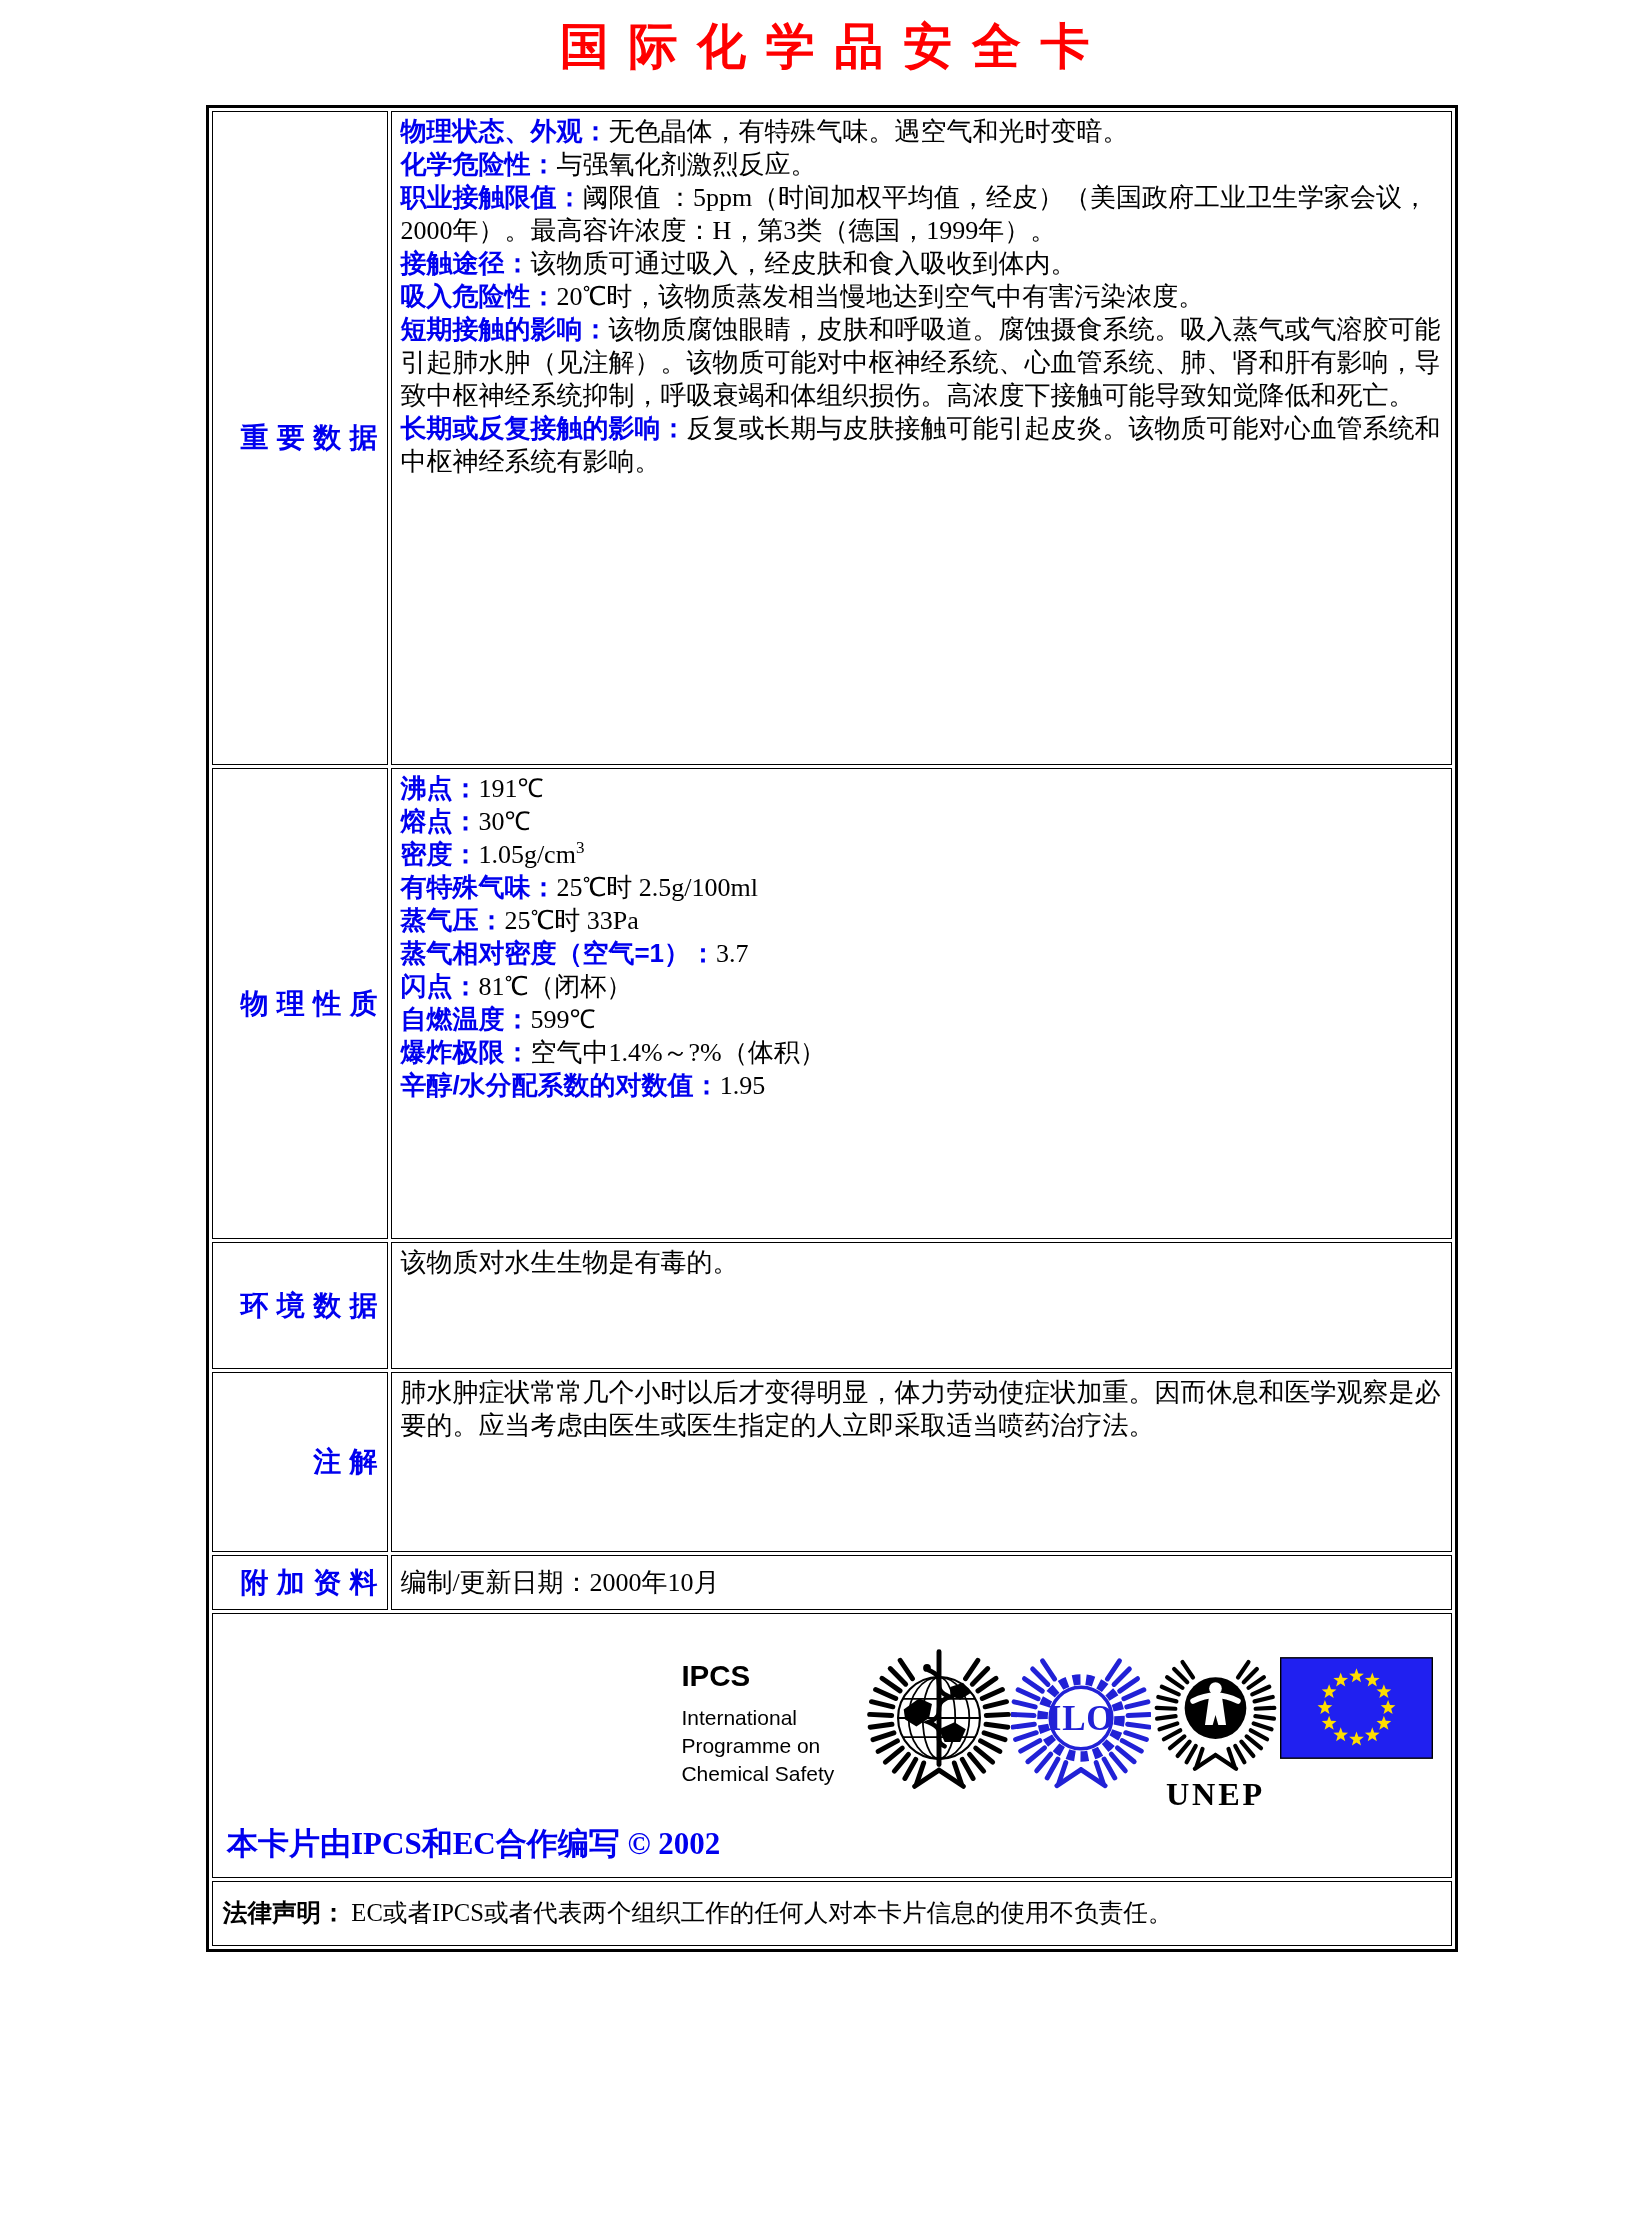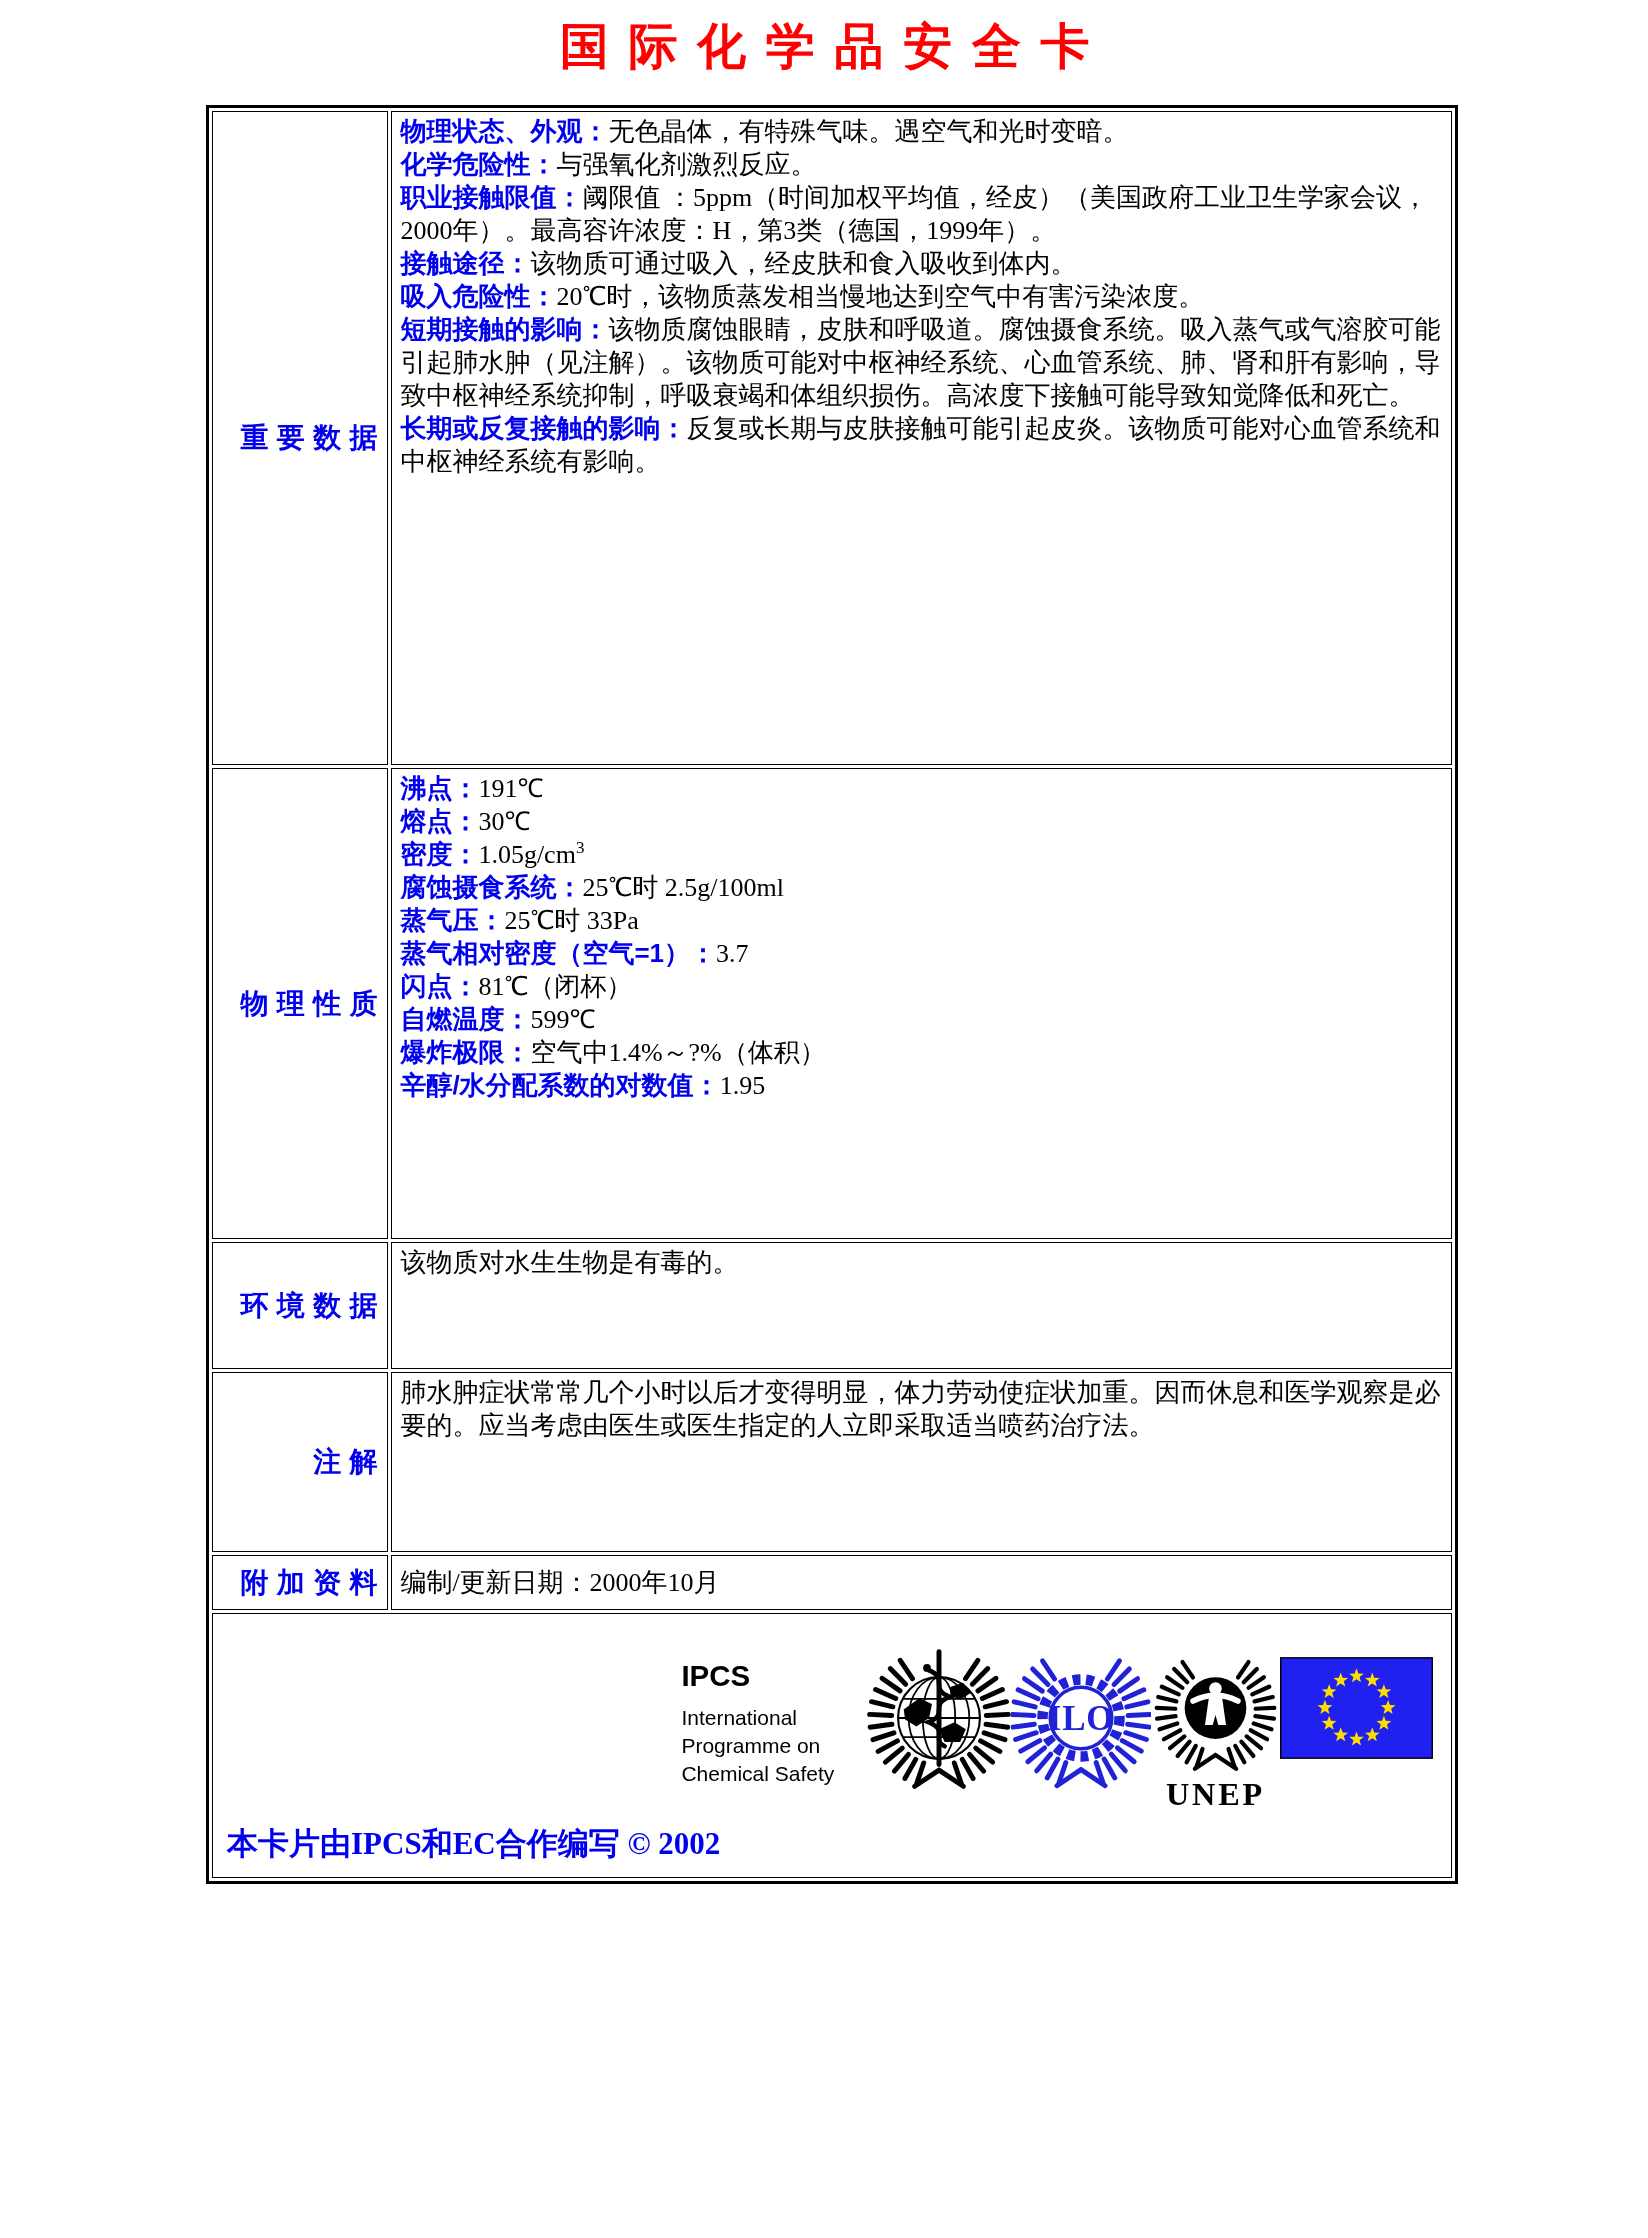--- a/index.html
+++ b/index.html
@@ -70,21 +70,21 @@
           <div class="prop-item"><span class="blue-label">长期或反复接触的影响：</span><span>反复或长期与皮肤接触可能引起皮炎。该物质可能对心血管系统和中枢神经系统有影响。</span></div>
         </td>
   </tr>
 
   <tr>
     <td class="cell label-cell" style="height:467px">物理性质</td>
     <td class="cell content-cell">
           <div class="prop-item"><span class="blue-label">沸点：</span><span>191℃</span></div>
           <div class="prop-item"><span class="blue-label">熔点：</span><span>30℃</span></div>
           <div class="prop-item"><span class="blue-label">密度：</span><span>1.05g/cm</span><sup>3</sup></div>
-          <div class="prop-item"><span class="blue-label">腐蚀摄食系统：</span><span>25℃时 2.5g/100ml</span></div>
+          <div class="prop-item"><span class="blue-label">有特殊气味：</span><span>25℃时 2.5g/100ml</span></div>
           <div class="prop-item"><span class="blue-label">蒸气压：</span><span>25℃时 33Pa</span></div>
           <div class="prop-item"><span class="blue-label">蒸气相对密度（空气=1）：</span><span>3.7</span></div>
           <div class="prop-item"><span class="blue-label">闪点：</span><span>81℃（闭杯）</span></div>
           <div class="prop-item"><span class="blue-label">自燃温度：</span><span>599℃</span></div>
           <div class="prop-item"><span class="blue-label">爆炸极限：</span><span>空气中1.4%～?%（体积）</span></div>
           <div class="prop-item"><span class="blue-label">辛醇/水分配系数的对数值：</span><span>1.95</span></div>
         </td>
   </tr>
 
   <tr>
@@ -248,15 +248,20 @@
             <use href="#eustar" x="70" y="49.5"></use>
             <use href="#eustar" x="86.5" y="33"></use>
           </svg>
         </div>
 
       </div>
       <div class="caption">本卡片由IPCS和EC合作编写 © 2002</div>
     </td>
   </tr>
 
+  <tr>
+    <td colspan="2" class="cell legal-cell" style="height:63px">
+      <span class="legal-label">法律声明：</span><span>EC或者IPCS或者代表两个组织工作的任何人对本卡片信息的使用不负责任。</span>
+    </td>
+  </tr>
 </tbody>
   </table>
 
 
 </body></html>

